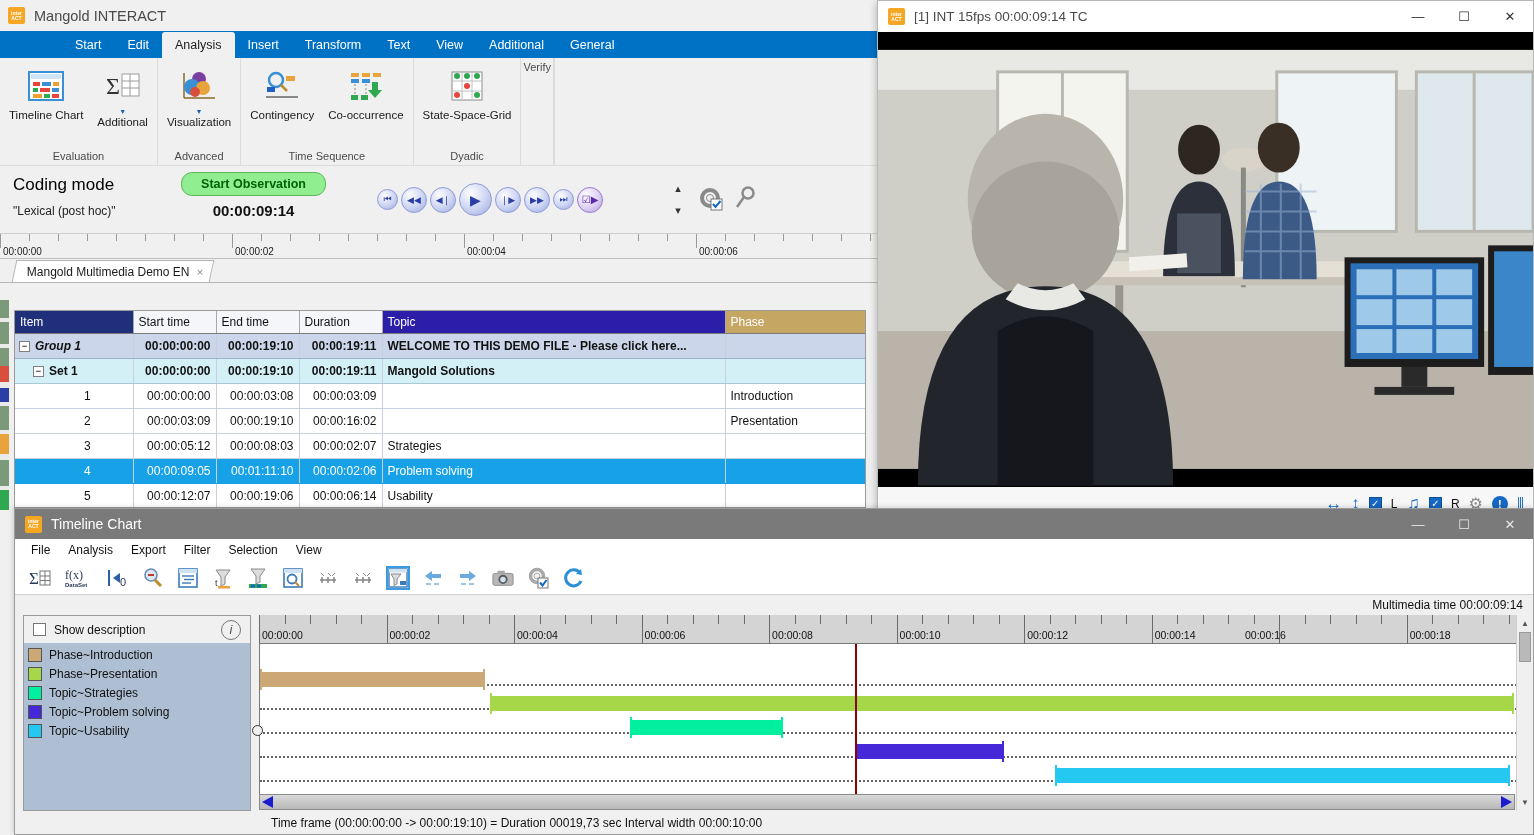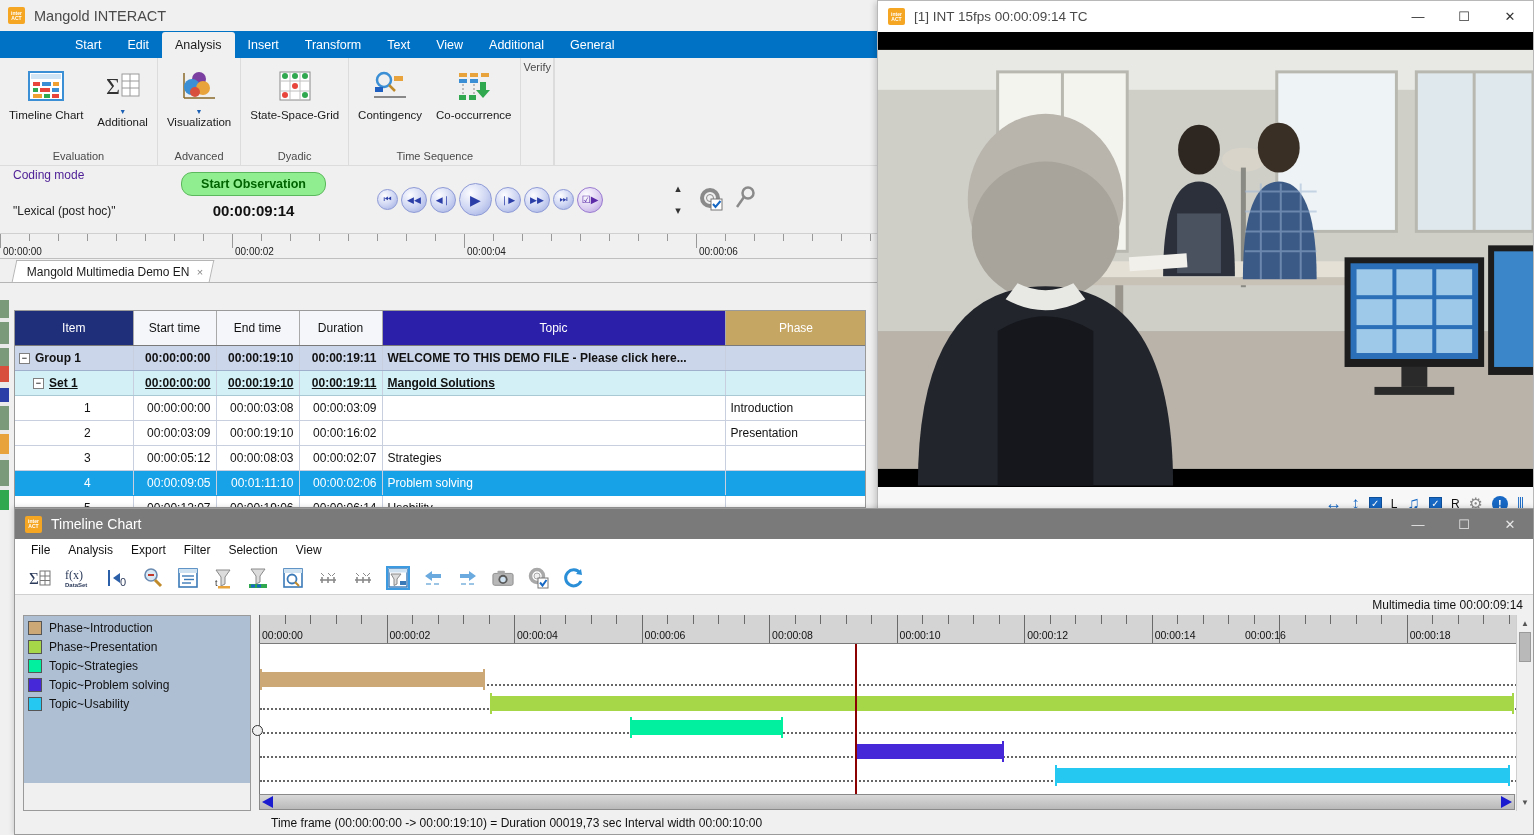--- a/index.html
+++ b/index.html
@@ -31,21 +31,21 @@
   .rgroup:last-of-type{border-right:none;}
   .rg-items { display:flex; flex:1; align-items:flex-start; padding-top:5px;}
   .rg-label { font-size:11px; color:#4a4a4a; height:18px; line-height:18px; }
   .ritem { width:auto; min-width:58px; padding:0 7px; display:flex; flex-direction:column; align-items:center; cursor:default;}
   .ritem-ico { height:46px; display:flex; align-items:center; justify-content:center; }
   .ritem-lbl { font-size:11.5px; color:#1a1a1a; text-align:center; line-height:13px;}
   .caret { font-size:7px; color:#1a5fb4; line-height:6px; height:7px;}
 
   
   .coding-bar { height:68px; background:#f0f0f0; position:relative; border-top:1px solid #dcdcdc;}
-  .coding-mode-lbl { position:absolute; left:13px; top:2px; font-size:12px; color:#4c1d95;}
+  .coding-mode-lbl { position:absolute; left:13px; top:9px; font-size:17px; color:#000000;}
   .coding-mode-val { position:absolute; left:13px; top:38px; font-size:12px; color:#222;}
   .start-obs { position:absolute; left:181px; top:6px; width:145px; height:24px; background:#90ee90;
                border:1px solid #5cb85c; border-radius:11px; color:#006400; font-weight:bold; font-size:12.5px;
                display:flex; align-items:center; justify-content:center; cursor:pointer;}
   .tc-big { position:absolute; left:181px; top:36px; width:145px; text-align:center; font-size:15px; font-weight:bold; color:#111;}
   .transport { position:absolute; left:377px; top:183px; display:flex; align-items:center; gap:3px;}
   .tbtn { border-radius:50%; background:radial-gradient(circle at 35% 30%, #fdfdff 0%, #ccd4f2 55%, #9aa8e0 100%);
           border:1px solid #8e9ad6; display:flex; align-items:center; justify-content:center; color:#2b3ea8;}
   .spin { position:absolute; left:668px; top:177px; width:20px; height:44px; display:flex; flex-direction:column;
           align-items:center; justify-content:space-around; color:#333; font-size:11px;}
@@ -62,30 +62,30 @@
   .doc-tab { height:22px; background:#fff; border:1px solid #b5b5b5; border-bottom:none; border-radius:0;
              display:flex; align-items:center; padding:0 8px 0 12px; font-size:12px; color:#1a1a1a;
              transform: skewX(-12deg); }
   .doc-tab > span { transform: skewX(12deg); }
   .doc-tab-close { margin-left:7px; color:#888; font-size:11px; cursor:pointer;}
 
   
   .tbl-wrap { position:absolute; left:14px; top:310px; width:852px; height:198px; overflow:hidden; background:#fff;
               border:1px solid #9a9a9a;}
   table.grid { border-collapse:collapse; width:100%; table-layout:fixed; }
-  table.grid th { height:22px; font-size:12px; font-weight:normal; text-align:center; padding:10px 5px;
+  table.grid th { height:22px; font-size:12px; font-weight:normal; text-align:left; padding:4px 5px;
                   border-right:1px solid #a9a9a9; border-bottom:1px solid #7a7a7a; }
   table.grid td { height:25px; font-size:12px; padding:0 5px; border-right:1px solid #c8d0e0;
                   border-bottom:1px solid #c8d0e0; color:#111; background:#fff; overflow:hidden; white-space:nowrap;}
   .th-item { background:#1f2f7a; color:#fff; }
   .th-plain { background:#f4f6fa; color:#111; text-align:center;}
   .th-topic { background:#2b1ea8; color:#fff; }
   .th-phase { background:#c6a663; color:#fff; }
   tr.group-row td { background:#ccd6ea; font-weight:bold; border-bottom:1px solid #9fb0cc;}
-  tr.set-row td { background:#d3f0f7; font-weight:bold; border-bottom:1px solid #a9c9d4;text-decoration:underline;}
+  tr.set-row td { background:#d3f0f7; font-weight:bold; border-bottom:1px solid #a9c9d4;}
   tr.sel-row td { background:#17a2e8; color:#fff; border-bottom:1px solid #17a2e8;}
   td.c-time { text-align:right; }
   .treebtn { display:inline-block; width:11px; height:11px; border:1px solid #7f7f7f; background:#fff;
              font-size:9px; line-height:9px; text-align:center; color:#333; margin-right:5px; vertical-align:middle;}
   .leftstrip { position:absolute; left:0; top:300px; width:9px; height:210px; background:#7a9a7a; overflow:hidden;}
   .leftstrip div { width:100%; }
 
   
   #video-window { position:absolute; left:877px; top:0; width:657px; height:521px;
                   background:#fff; border:1px solid #b8b8b8; box-shadow:-2px 2px 6px rgba(0,0,0,.18); }
@@ -235,44 +235,20 @@
             <div class="ritem-lbl">Visualization</div>
           </div>
         </div>
         <div class="rg-label">Advanced</div>
       </div>
 
       <div class="rgroup">
         <div class="rg-items">
           <div class="ritem">
             <div class="ritem-ico">
-              <svg width="36" height="32" viewBox="0 0 36 32">
-                <rect x="3" y="2" width="30" height="28" fill="#fff" stroke="#8a8a8a"></rect>
-                <line x1="13" y1="2" x2="13" y2="30" stroke="#c0c0c0"></line>
-                  <line x1="23" y1="2" x2="23" y2="30" stroke="#c0c0c0"></line>
-                <line x1="3" y1="11" x2="33" y2="11" stroke="#c0c0c0"></line>
-                  <line x1="3" y1="21" x2="33" y2="21" stroke="#c0c0c0"></line>
-                <circle cx="8" cy="6" r="3" fill="#2fa84f"></circle>
-                  <circle cx="28" cy="6" r="3" fill="#2fa84f"></circle>
-                <circle cx="18" cy="16" r="3" fill="#e8453c"></circle>
-                  <circle cx="8" cy="25" r="3" fill="#e8453c"></circle>
-                <circle cx="28" cy="25" r="3" fill="#2fa84f"></circle>
-                  <circle cx="18" cy="6" r="3" fill="#2fa84f"></circle>
-              </svg>
-            </div>
-            <div class="ritem-lbl">State-Space-Grid</div>
-          </div>
-        </div>
-        <div class="rg-label">Dyadic</div>
-      </div>
-
-      <div class="rgroup">
-        <div class="rg-items">
-          <div class="ritem">
-            <div class="ritem-ico">
               <svg width="40" height="32" viewBox="0 0 40 32">
                 <line x1="4" y1="27" x2="36" y2="27" stroke="#666" stroke-width="1.5"></line>
                 <circle cx="14" cy="10" r="7" fill="none" stroke="#3b8fd4" stroke-width="2.5"></circle>
                 <line x1="19" y1="15" x2="25" y2="21" stroke="#c08a2a" stroke-width="2.5"></line>
                 <rect x="24" y="6" width="9" height="5" fill="#e8a33c"></rect>
                 <rect x="5" y="17" width="8" height="5" fill="#1f5fc0"></rect>
               </svg>
             </div>
             <div class="ritem-lbl">Contingency</div>
           </div>
@@ -288,20 +264,44 @@
                 <line x1="20" y1="14" x2="20" y2="24" stroke="#888" stroke-dasharray="2,2"></line>
                 <path d="M26 12 l0 8 l-4 0 l7 8 l7 -8 l-4 0 l0 -8 z" fill="#2fa84f"></path>
                 <rect x="5" y="25" width="7" height="5" fill="#2fa84f"></rect>
                   <rect x="15" y="25" width="7" height="5" fill="#2fa84f"></rect>
               </svg>
             </div>
             <div class="ritem-lbl">Co-occurrence</div>
           </div>
         </div>
         <div class="rg-label">Time Sequence</div>
+      </div>
+
+      <div class="rgroup">
+        <div class="rg-items">
+          <div class="ritem">
+            <div class="ritem-ico">
+              <svg width="36" height="32" viewBox="0 0 36 32">
+                <rect x="3" y="2" width="30" height="28" fill="#fff" stroke="#8a8a8a"></rect>
+                <line x1="13" y1="2" x2="13" y2="30" stroke="#c0c0c0"></line>
+                  <line x1="23" y1="2" x2="23" y2="30" stroke="#c0c0c0"></line>
+                <line x1="3" y1="11" x2="33" y2="11" stroke="#c0c0c0"></line>
+                  <line x1="3" y1="21" x2="33" y2="21" stroke="#c0c0c0"></line>
+                <circle cx="8" cy="6" r="3" fill="#2fa84f"></circle>
+                  <circle cx="28" cy="6" r="3" fill="#2fa84f"></circle>
+                <circle cx="18" cy="16" r="3" fill="#e8453c"></circle>
+                  <circle cx="8" cy="25" r="3" fill="#e8453c"></circle>
+                <circle cx="28" cy="25" r="3" fill="#2fa84f"></circle>
+                  <circle cx="18" cy="6" r="3" fill="#2fa84f"></circle>
+              </svg>
+            </div>
+            <div class="ritem-lbl">State-Space-Grid</div>
+          </div>
+        </div>
+        <div class="rg-label">Dyadic</div>
       </div>
 
 
       <div class="rgroup">
         <div class="rg-label">Verify</div>
       </div>
 
       <div style="flex:1; border-left:1px solid #dcdcdc;"></div>
     </div>
 
@@ -422,21 +422,21 @@
             <th class="th-item">Item</th>
             <th class="th-plain">Start time</th>
             <th class="th-plain">End time</th>
             <th class="th-plain">Duration</th>
             <th class="th-topic">Topic</th>
             <th class="th-phase">Phase</th>
           </tr>
         </thead>
         <tbody id="grid-body">
             <tr class="group-row">
-              <td style="padding-left: 4px;"><span class="treebtn">−</span><span>Group  1</span></td>
+              <td style="padding-left: 4px; font-style: italic;"><span class="treebtn">−</span><span>Group  1</span></td>
               <td class="c-time">00:00:00:00</td>
               <td class="c-time">00:00:19:10</td>
               <td class="c-time">00:00:19:11</td>
               <td style="font-weight: bold;">WELCOME TO THIS DEMO FILE - Please click here...</td>
               <td></td>
             </tr>
             <tr class="set-row">
               <td style="padding-left: 18px;"><span class="treebtn">−</span><span>Set  1</span></td>
               <td class="c-time">00:00:00:00</td>
               <td class="c-time">00:00:19:10</td>
@@ -733,20 +733,25 @@
             <path d="M19 2 l1 6 l-6 -1 z" fill="#2b8fd8"></path>
           </svg>
       </span>
     </div>
 
     <div class="tl-mmtime">Multimedia time 00:00:09:14</div>
 
     <div class="tl-body">
 
       <div class="tl-legend">
+        <div class="legend-head">
+          <span class="legend-chk"></span>
+          <span style="font-size:12px;color:#111">Show description</span>
+          <span class="legend-i">i</span>
+        </div>
         <div class="legend-list" id="legend-list">
             <div class="legend-row">
               <span class="legend-sw" style="background: rgb(205, 168, 119);"></span>
               <span class="legend-lbl">Phase~Introduction</span>
             </div>
             <div class="legend-row">
               <span class="legend-sw" style="background: rgb(165, 215, 73);"></span>
               <span class="legend-lbl">Phase~Presentation</span>
             </div>
             <div class="legend-row">

